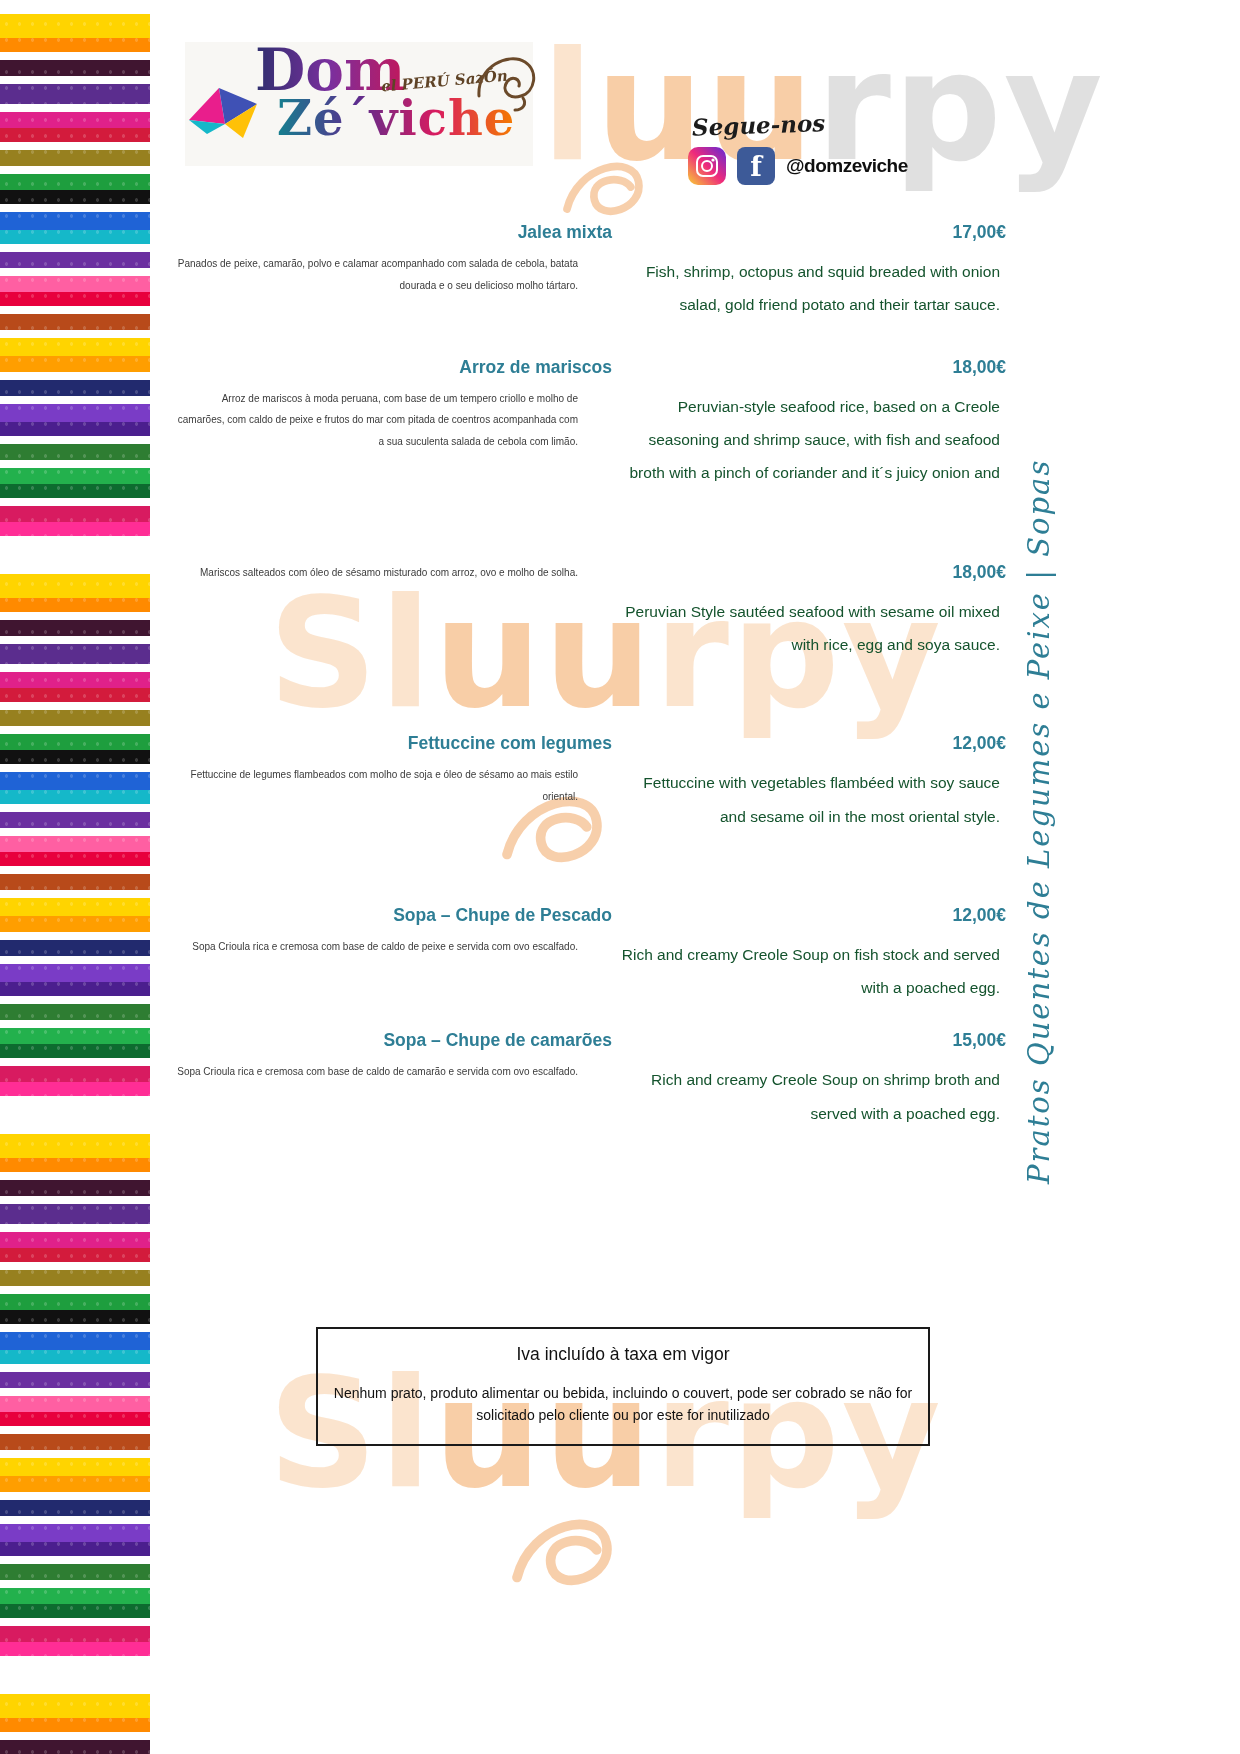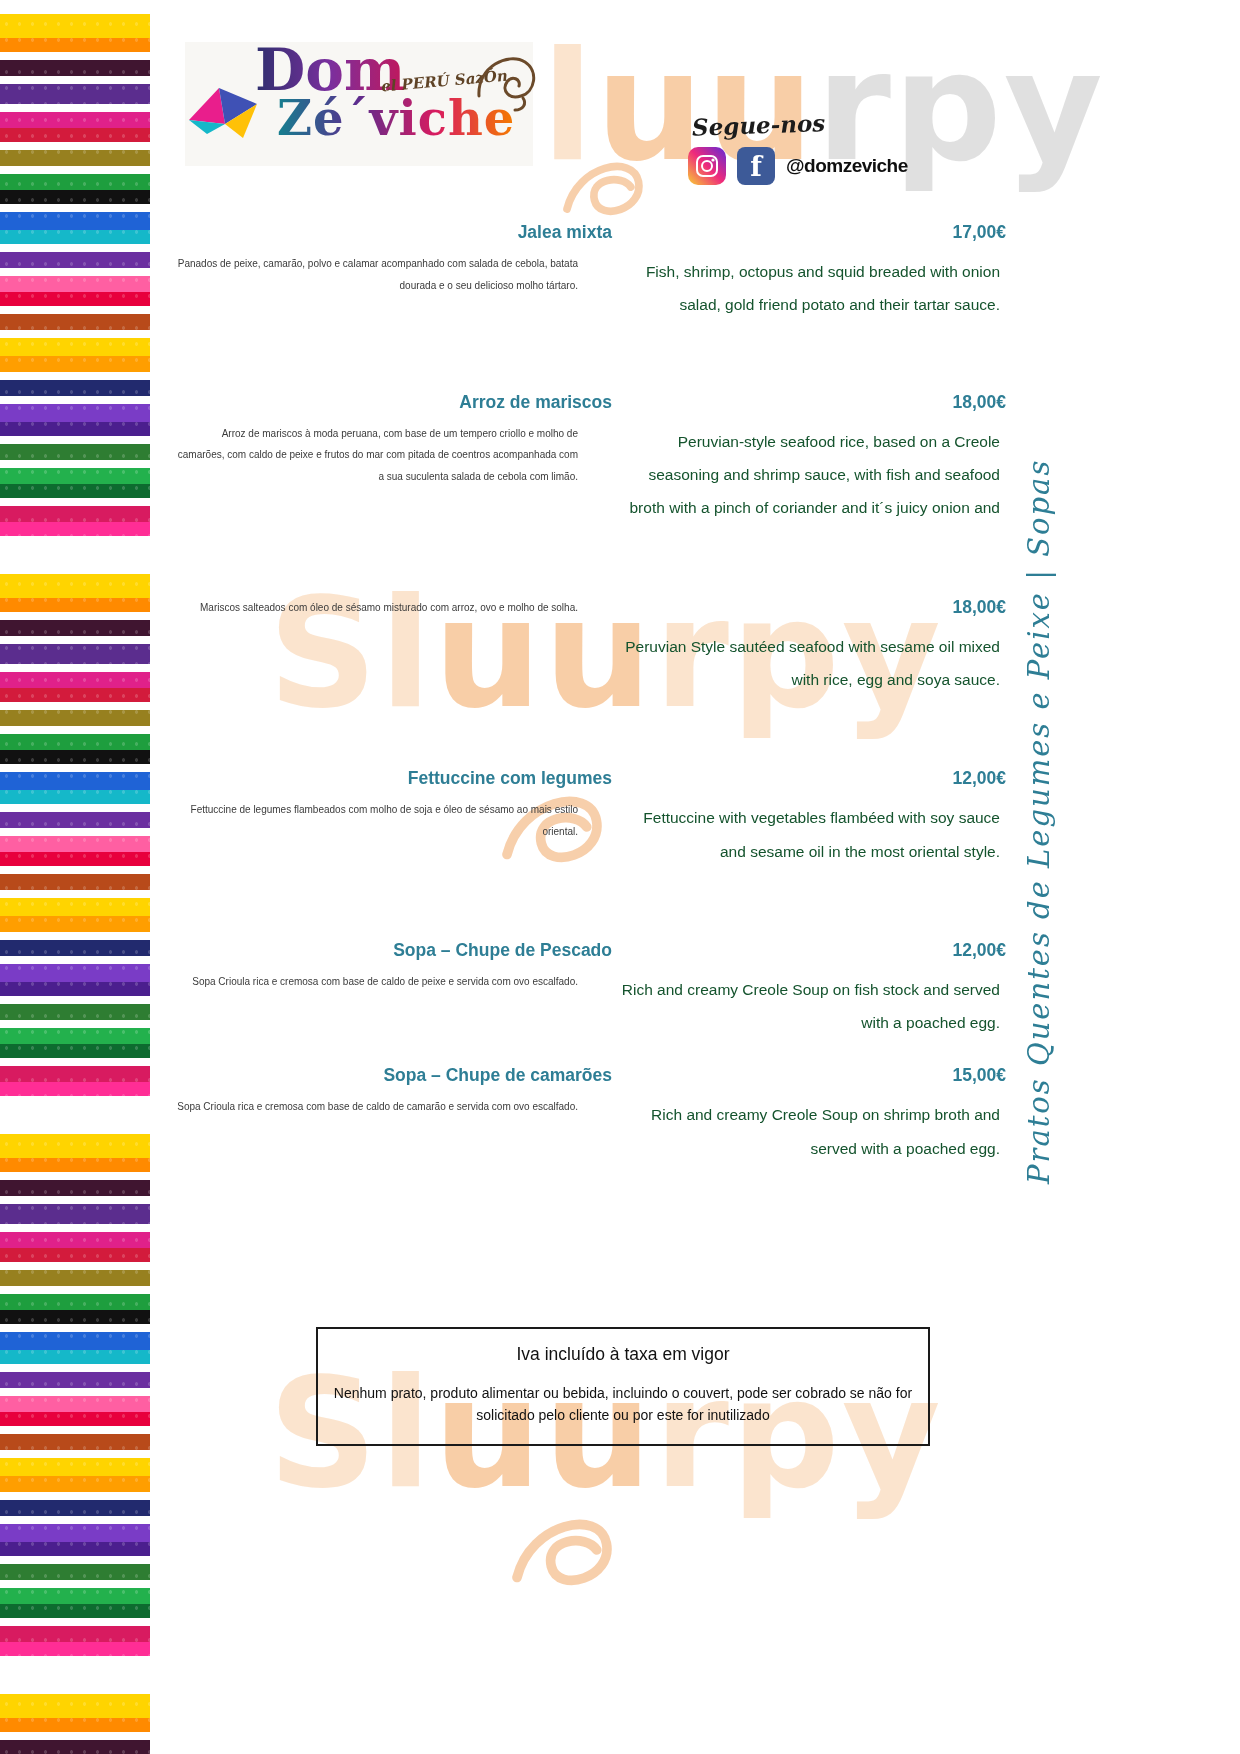--- a/index.html
+++ b/index.html
@@ -121,21 +121,21 @@
     font-family:"DejaVu Serif", serif; font-weight:bold; font-size:27px; cursor:pointer;
   }
   .handle{
     font-family:"Liberation Sans", sans-serif; font-weight:bold; font-size:19px;
     letter-spacing:-0.5px; color:#0f0f0f; cursor:pointer;
   }
 
   
   .menu{ position:absolute; left:176px; top:222px; width:830px; z-index:2; }
   .item{ display:grid; grid-template-columns:436px 1fr;text-align:right; }
-  .gap-a{ margin-top:70px; } .gap-b{ margin-top:72px; }
+  .gap-a{ margin-top:35px; } .gap-b{ margin-top:72px; }
   .gap-c{ margin-top:72px; } .gap-d{ margin-top:72px; } .gap-e{ margin-top:26px; }
   .dish-name{
     margin:0 0 10px; font-size:17.5px; font-weight:bold; color:#2e7e95;
   }
   .price{
     font-size:17.5px; font-weight:bold; color:#2e7e95; margin:0 0 12px; padding-left:2px;
   }
   .desc-pt{
     margin:0; font-size:10px; line-height:2.15; color:#3b3b3b; padding-right:34px;
   }

